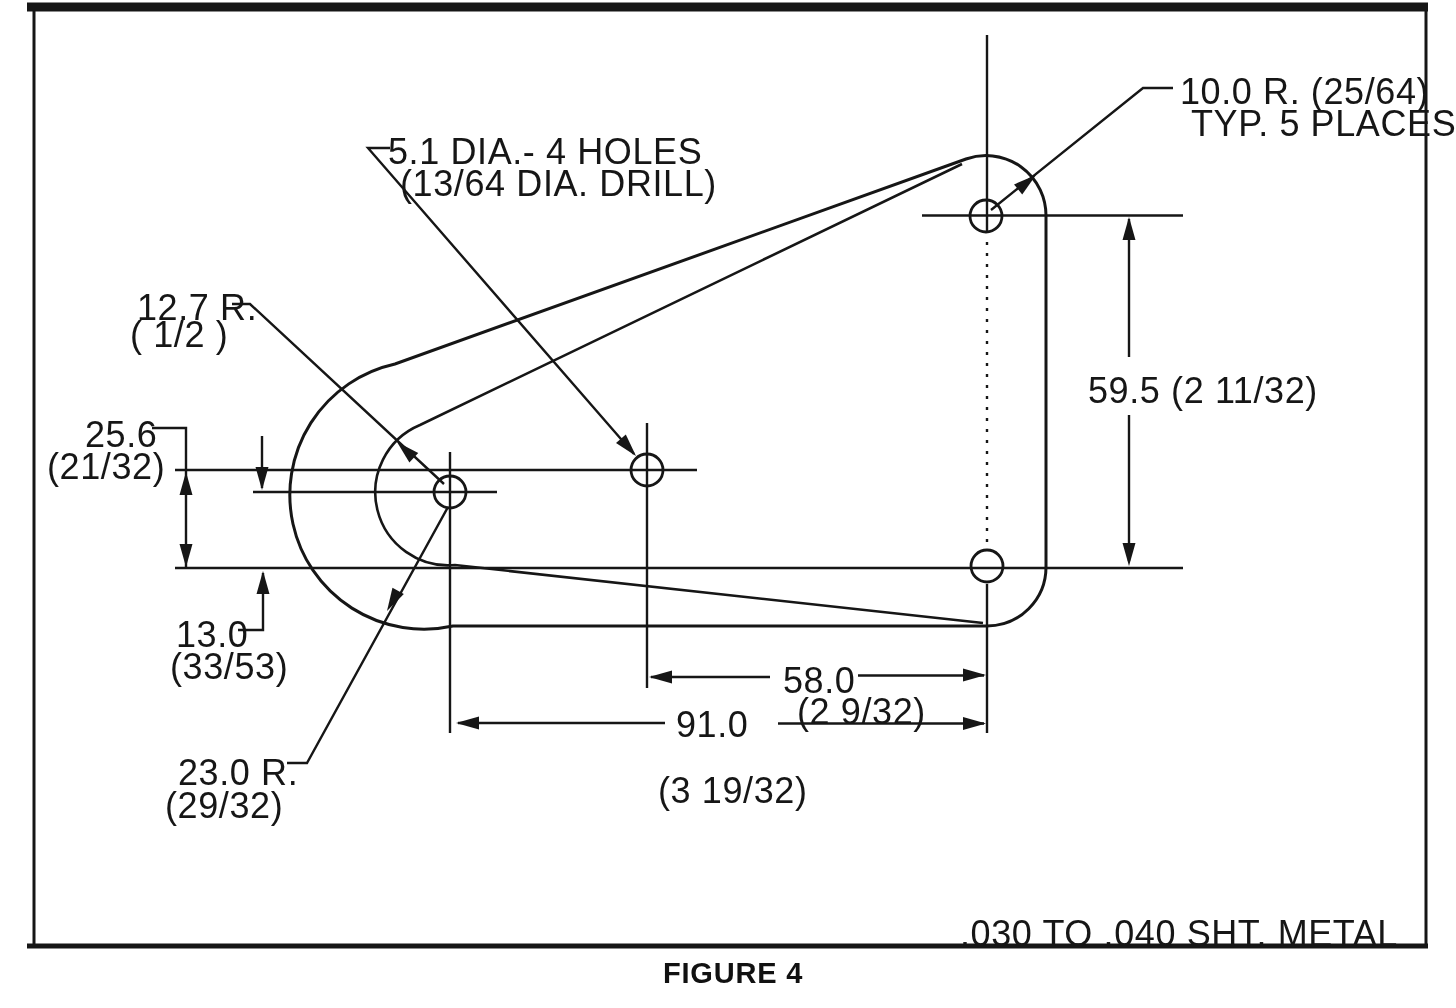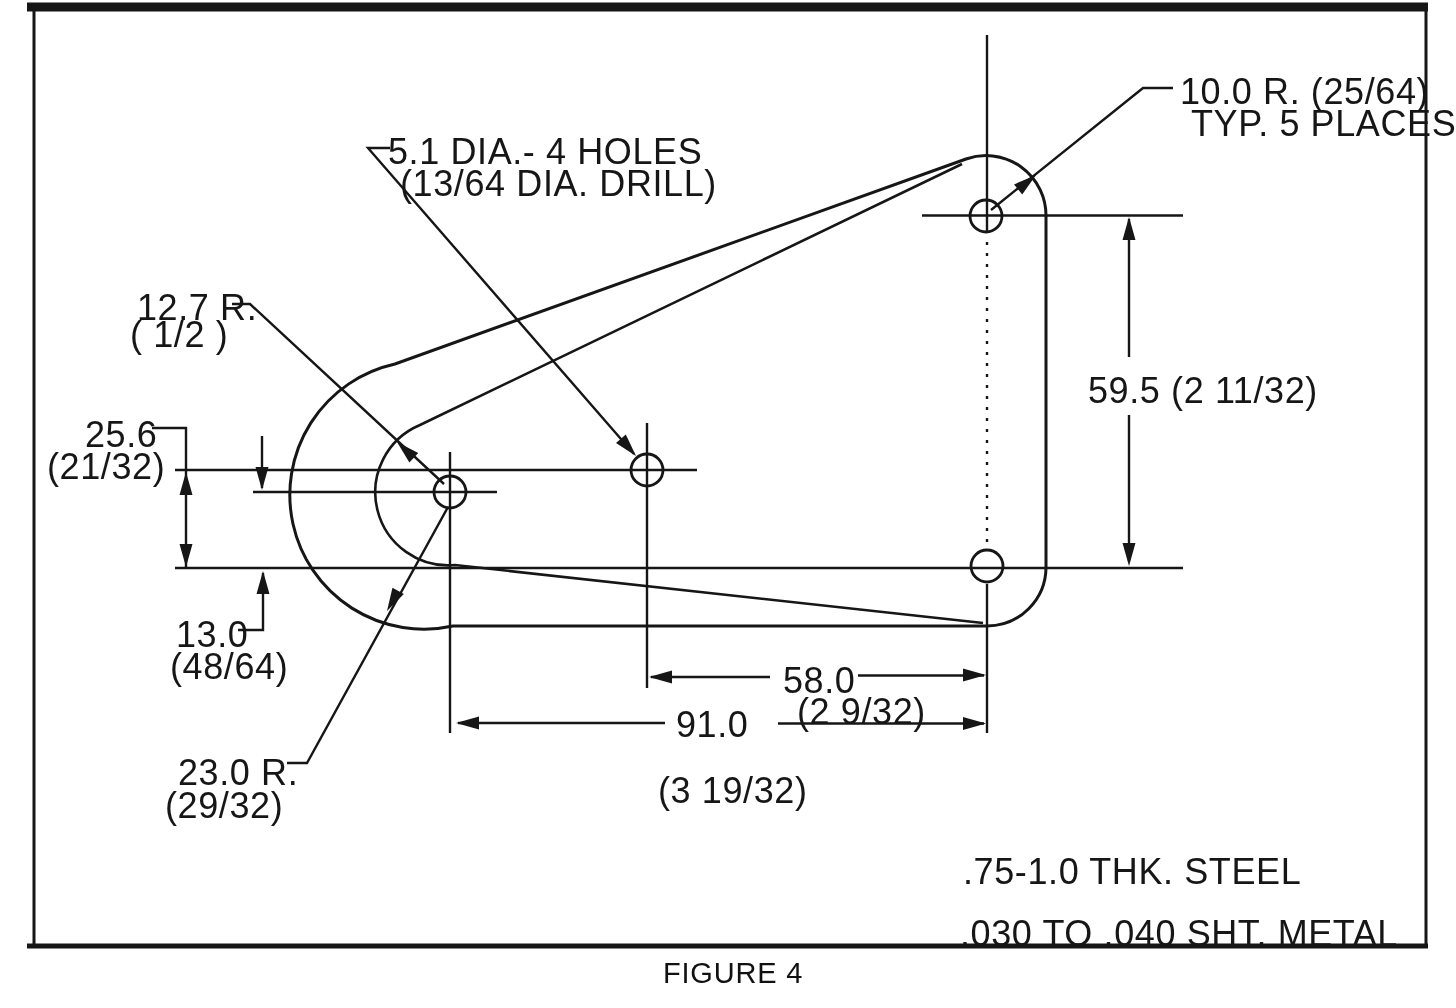--- a/index.html
+++ b/index.html
@@ -1,21 +1,21 @@
 <!DOCTYPE html>
 <html><head>
 <meta charset="utf-8">
 <style>
   html,body{margin:0;padding:0;background:#ffffff;}
   #stage{position:relative;width:1456px;height:1008px;background:#ffffff;overflow:hidden;
          font-family:"Liberation Sans",sans-serif;color:#161616;}
   #linework{position:absolute;left:0;top:0;}
   .lbl{position:absolute;font-size:36px;line-height:1.05;letter-spacing:0.6px;
        white-space:nowrap;color:#161616;}
-  .caption{position:absolute;font-weight:400;font-size:29px;letter-spacing:0.8px;color:#111;}
+  .caption{position:absolute;font-weight:700;font-size:29px;letter-spacing:0.8px;color:#111;}
   svg path, svg circle, svg line{vector-effect:non-scaling-stroke;}
 </style>
 </head>
 <body>
 
 <div id="stage">
 
   <svg id="linework" width="1456" height="1008" viewBox="0 0 1456 1008" fill="none" stroke="#161616" stroke-linecap="butt">
 
     <g>
@@ -110,30 +110,29 @@
   <div class="lbl" style="left:1180px;top:73px;">10.0 R. (25/64)</div>
   <div class="lbl" style="left:1191px;top:105px;">TYP. 5 PLACES</div>
 
   <div class="lbl" style="left:137px;top:289px;">12.7 R.</div>
   <div class="lbl" style="left:130px;top:316px;">( 1/2 )</div>
 
   <div class="lbl" style="left:85px;top:416px;">25.6</div>
   <div class="lbl" style="left:47px;top:448px;">(21/32)</div>
 
   <div class="lbl" style="left:176px;top:616px;">13.0</div>
-  <div class="lbl" style="left:170px;top:648px;">(48/64)</div>
+  <div class="lbl" style="left:170px;top:648px;">(33/53)</div>
 
   <div class="lbl" style="left:1088px;top:372px;">59.5 (2 11/32)</div>
 
   <div class="lbl" style="left:783px;top:662px;">58.0</div>
   <div class="lbl" style="left:797px;top:693px;">(2 9/32)</div>
 
   <div class="lbl" style="left:676px;top:706px;">91.0</div>
   <div class="lbl" style="left:658px;top:744px;margin-top:28px;">(3 19/32)</div>
 
   <div class="lbl" style="left:178px;top:754px;">23.0 R.</div>
   <div class="lbl" style="left:165px;top:787px;">(29/32)</div>
 
-  <div class="lbl" style="left:963px;top:853px;">.75-1.0 THK. STEEL</div>
   <div class="lbl" style="left:960px;top:887px;margin-top:28px;">.030 TO .040 SHT. METAL</div>
 
   <div class="caption" style="left:663px;top:957px;">FIGURE 4</div>
 </div>
 
 </body></html>

